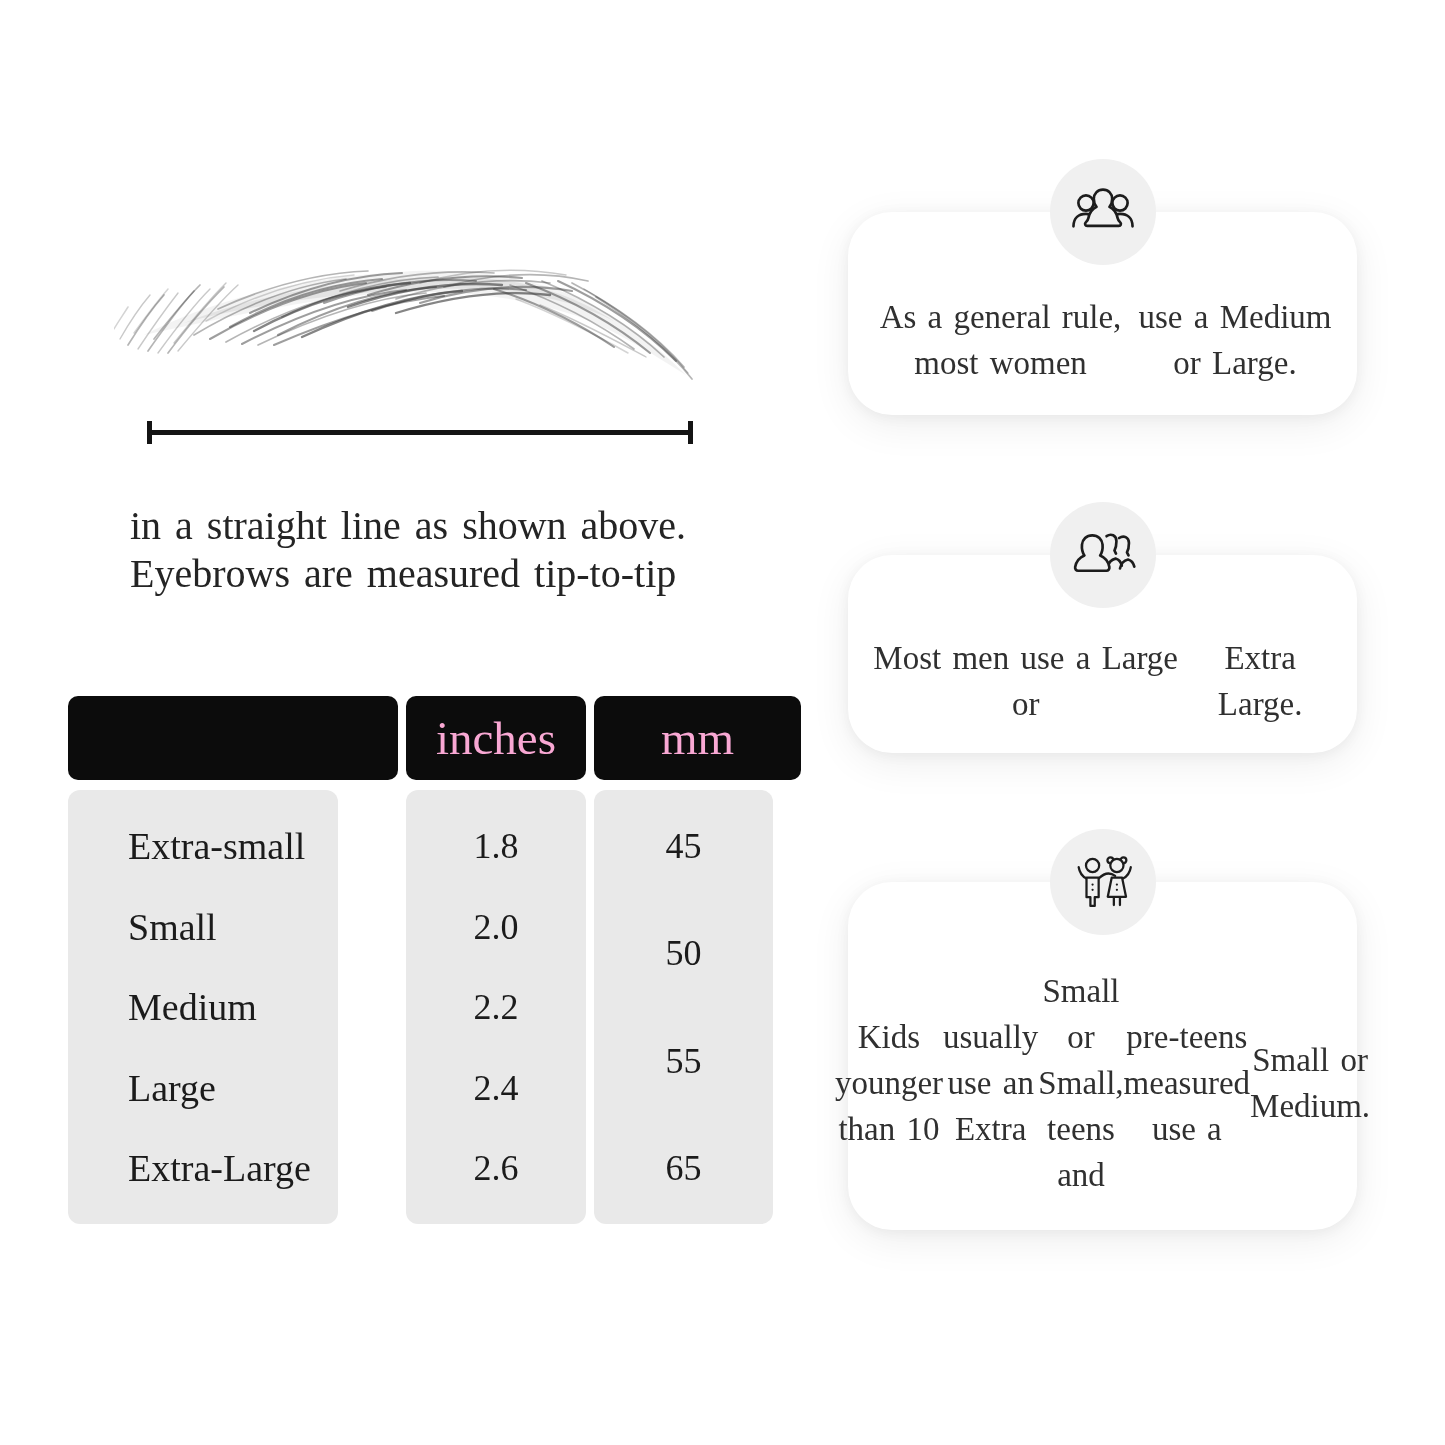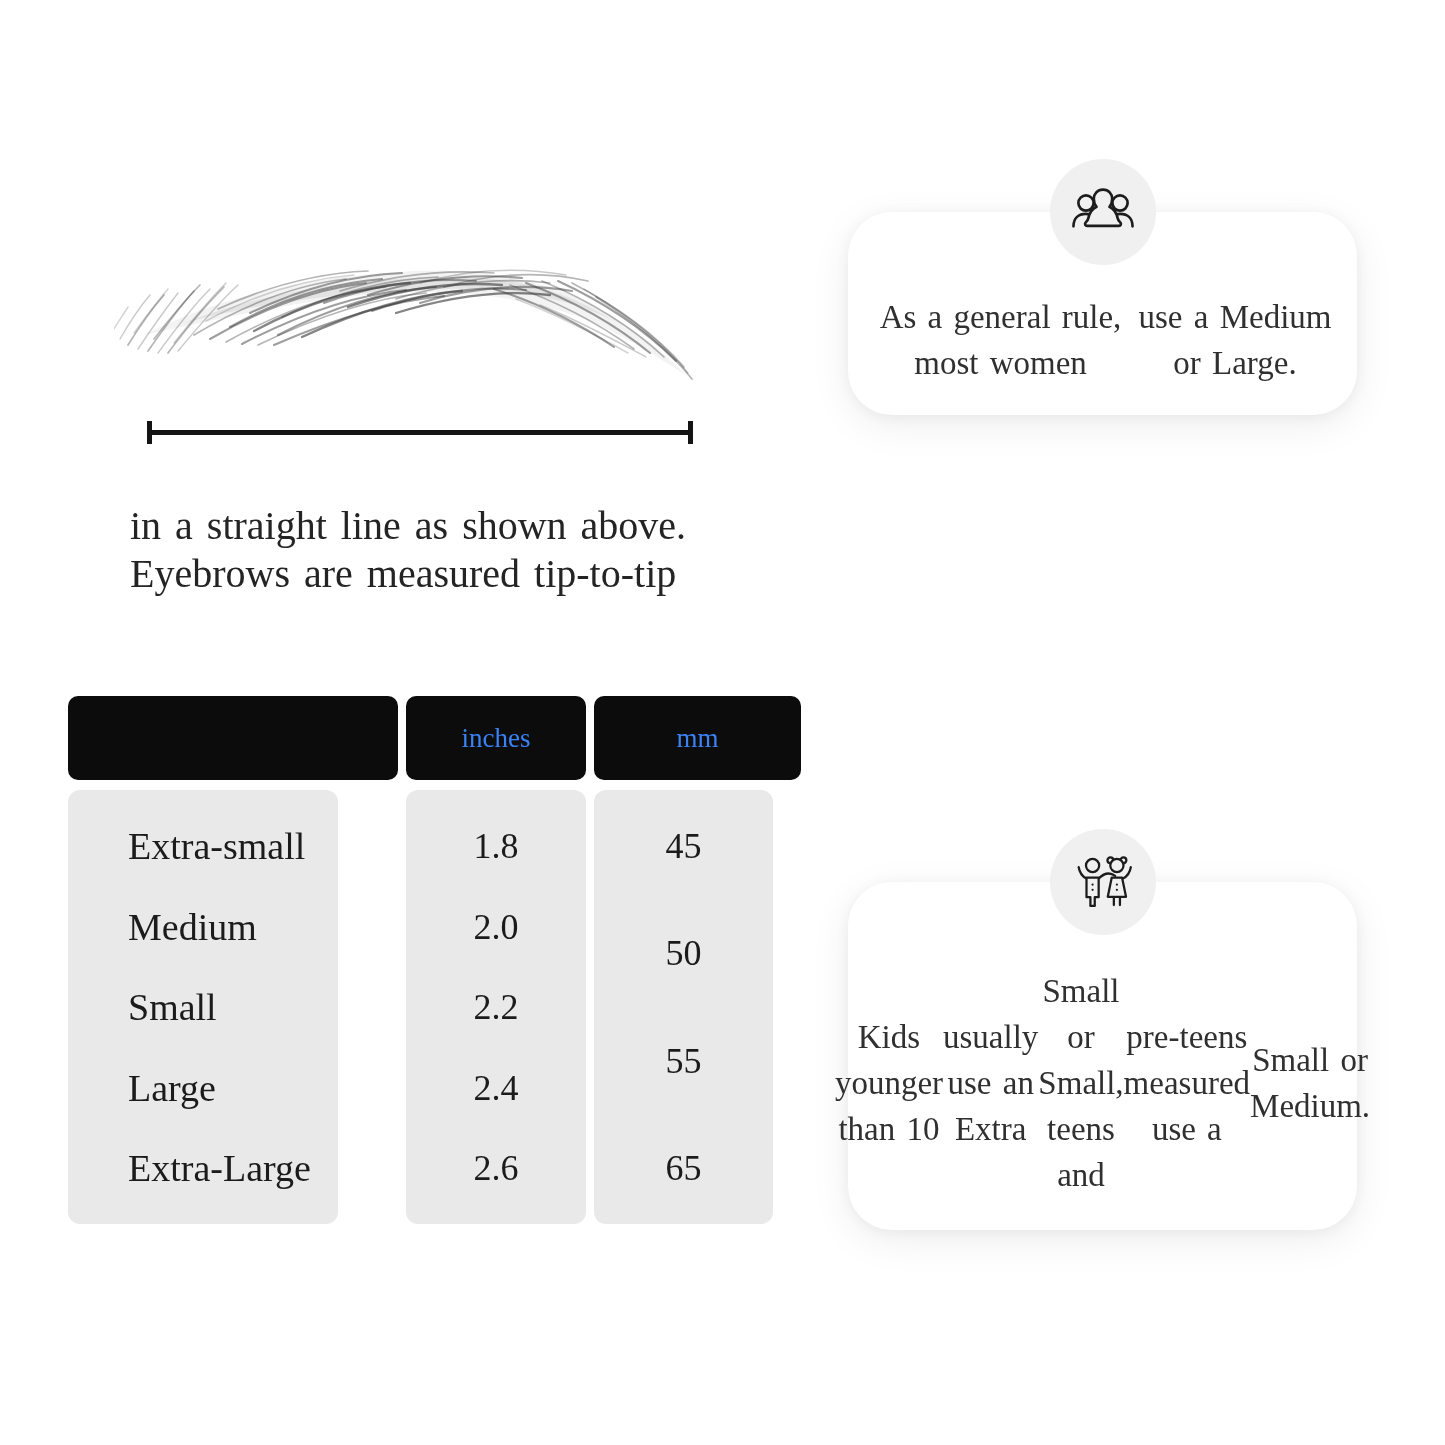--- a/index.html
+++ b/index.html
@@ -14,22 +14,22 @@
   .measure-line .cap{position:absolute;top:0;width:5px;height:23px;background:#141414;}
   .measure-line .cap.left{left:0;}
   .measure-line .cap.right{right:0;}
   .caption{
     position:absolute;left:130px;top:502px;width:640px;
     font-size:40px;line-height:48px;word-spacing:4px;color:#242424;
   }
   
   .th{
     position:absolute;top:696px;height:84px;background:#0c0c0c;border-radius:10px;
-    color:#3b82f6;display:flex;align-items:center;justify-content:center;
-    font-size:27px;word-spacing:2px;
+    color:#f9a8d4;display:flex;align-items:center;justify-content:center;
+    font-size:47px;word-spacing:2px;
   }
   .th.c1{left:68px;width:330px;}
   .th.c2{left:406px;width:180px;}
   .th.c3{left:594px;width:207px;text-align:right;}
   .tcol{
     position:absolute;top:790px;height:434px;background:#e9e9e9;border-radius:12px;
     display:flex;flex-direction:column;justify-content:space-between;
     padding:16px 0;box-sizing:border-box;
   }
   .tcol.c1{left:68px;width:270px;}
@@ -136,22 +136,22 @@
     <div>in a straight line as shown above.</div>
     <div>Eyebrows are measured tip-to-tip</div>
   </div>
 
   <div class="th c1"></div>
   <div class="th c2">inches</div>
   <div class="th c3">mm</div>
 
   <div class="tcol c1">
     <div class="cell">Extra-small</div>
+    <div class="cell">Small</div>
     <div class="cell">Medium</div>
-    <div class="cell">Small</div>
     <div class="cell">Large</div>
     <div class="cell">Extra-Large</div>
   </div>
 
   <div class="tcol c2">
     <div class="cell">1.8</div>
     <div class="cell">2.0</div>
     <div class="cell">2.2</div>
     <div class="cell">2.4</div>
     <div class="cell">2.6</div>
@@ -173,20 +173,35 @@
         <path d="M71,48 c0,-9.5 -6,-14 -14,-14 c-3,0 -5.5,0.7 -7.5,2"></path>
         <path class="occl" d="M38,7 c6.2,0 10.3,4.6 10.3,10.3 c0,3.6 -1.1,6.8 -3.1,8.9 c5.8,2.8 8.2,7.8 9.2,12.8 c0.5,2.4 1.8,3.5 2.9,4.6 c1.5,1.5 0.5,4 -1.6,4 l-35.4,0 c-2.1,0 -3.1,-2.5 -1.6,-4 c1.1,-1.1 2.4,-2.2 2.9,-4.6 c1,-5 3.4,-10 9.2,-12.8 c-2,-2.1 -3.1,-5.3 -3.1,-8.9 C27.7,11.6 31.8,7 38,7 z"></path>
       </svg>
     </div>
     <div class="card-text">
       <div>As a general rule, most women</div>
       <div>use a Medium or Large.</div>
     </div>
   </div>
 
+  <div class="card card2">
+    <div class="icon-circle">
+      <svg class="ic" width="68" height="60" viewBox="0 0 76 64" aria-hidden="true">
+        <path d="M56,13 c5,-3.5 11,-1 11,5.5 c0,4 -0.6,7.5 -2.2,10.5 l1.7,3.5"></path>
+        <path d="M57,47 c1.2,-5.5 4.5,-9 9,-10 c3.5,1 6,3.5 7,8"></path>
+        <path d="M42,11 c5,-3.5 11,-1 11,5.5 c0,4 -0.6,7.5 -2.2,10.5 l1.7,3.5"></path>
+        <path d="M43,46 c1.2,-5.5 4.5,-9 9,-10 c3.5,1 6,3.5 7,8"></path>
+        <path class="occl" d="M26,10 c-6.5,0 -11,4.3 -11.5,10.5 c-0.4,4.8 0.6,9 2.7,12 c-5.4,2.2 -9.2,6.6 -10.3,13 c-0.35,2.1 1.1,4.1 3.2,4.1 l31.8,0 c2.1,0 3.55,-2 3.2,-4.1 c-1.1,-6.4 -4.9,-10.8 -10.3,-13 c2.1,-3 3.1,-7.2 2.7,-12 C37,14.3 32.5,10 26,10 z"></path>
+      </svg>
+    </div>
+    <div class="card-text">
+      <div>Most men use a Large or</div>
+      <div>Extra Large.</div>
+    </div>
+  </div>
 
   <div class="card card3">
     <div class="icon-circle">
       <svg class="ic" width="66" height="62" viewBox="0 0 76 70" aria-hidden="true" style="stroke-width:2.6;">
         <path d="M33,31 c6,-6 13,-7.5 19,-3"></path>
         <circle class="occl" cx="46.5" cy="10" r="3.4"></circle>
         <circle class="occl" cx="61.5" cy="10" r="3.4"></circle>
         <circle class="occl" cx="54" cy="16" r="7.6"></circle>
         <path d="M61,31 c5,-2.5 8,-7 9,-13"></path>
         <path class="occl" d="M48,30 l12,0 l4.5,22 l-21,0 z"></path>

